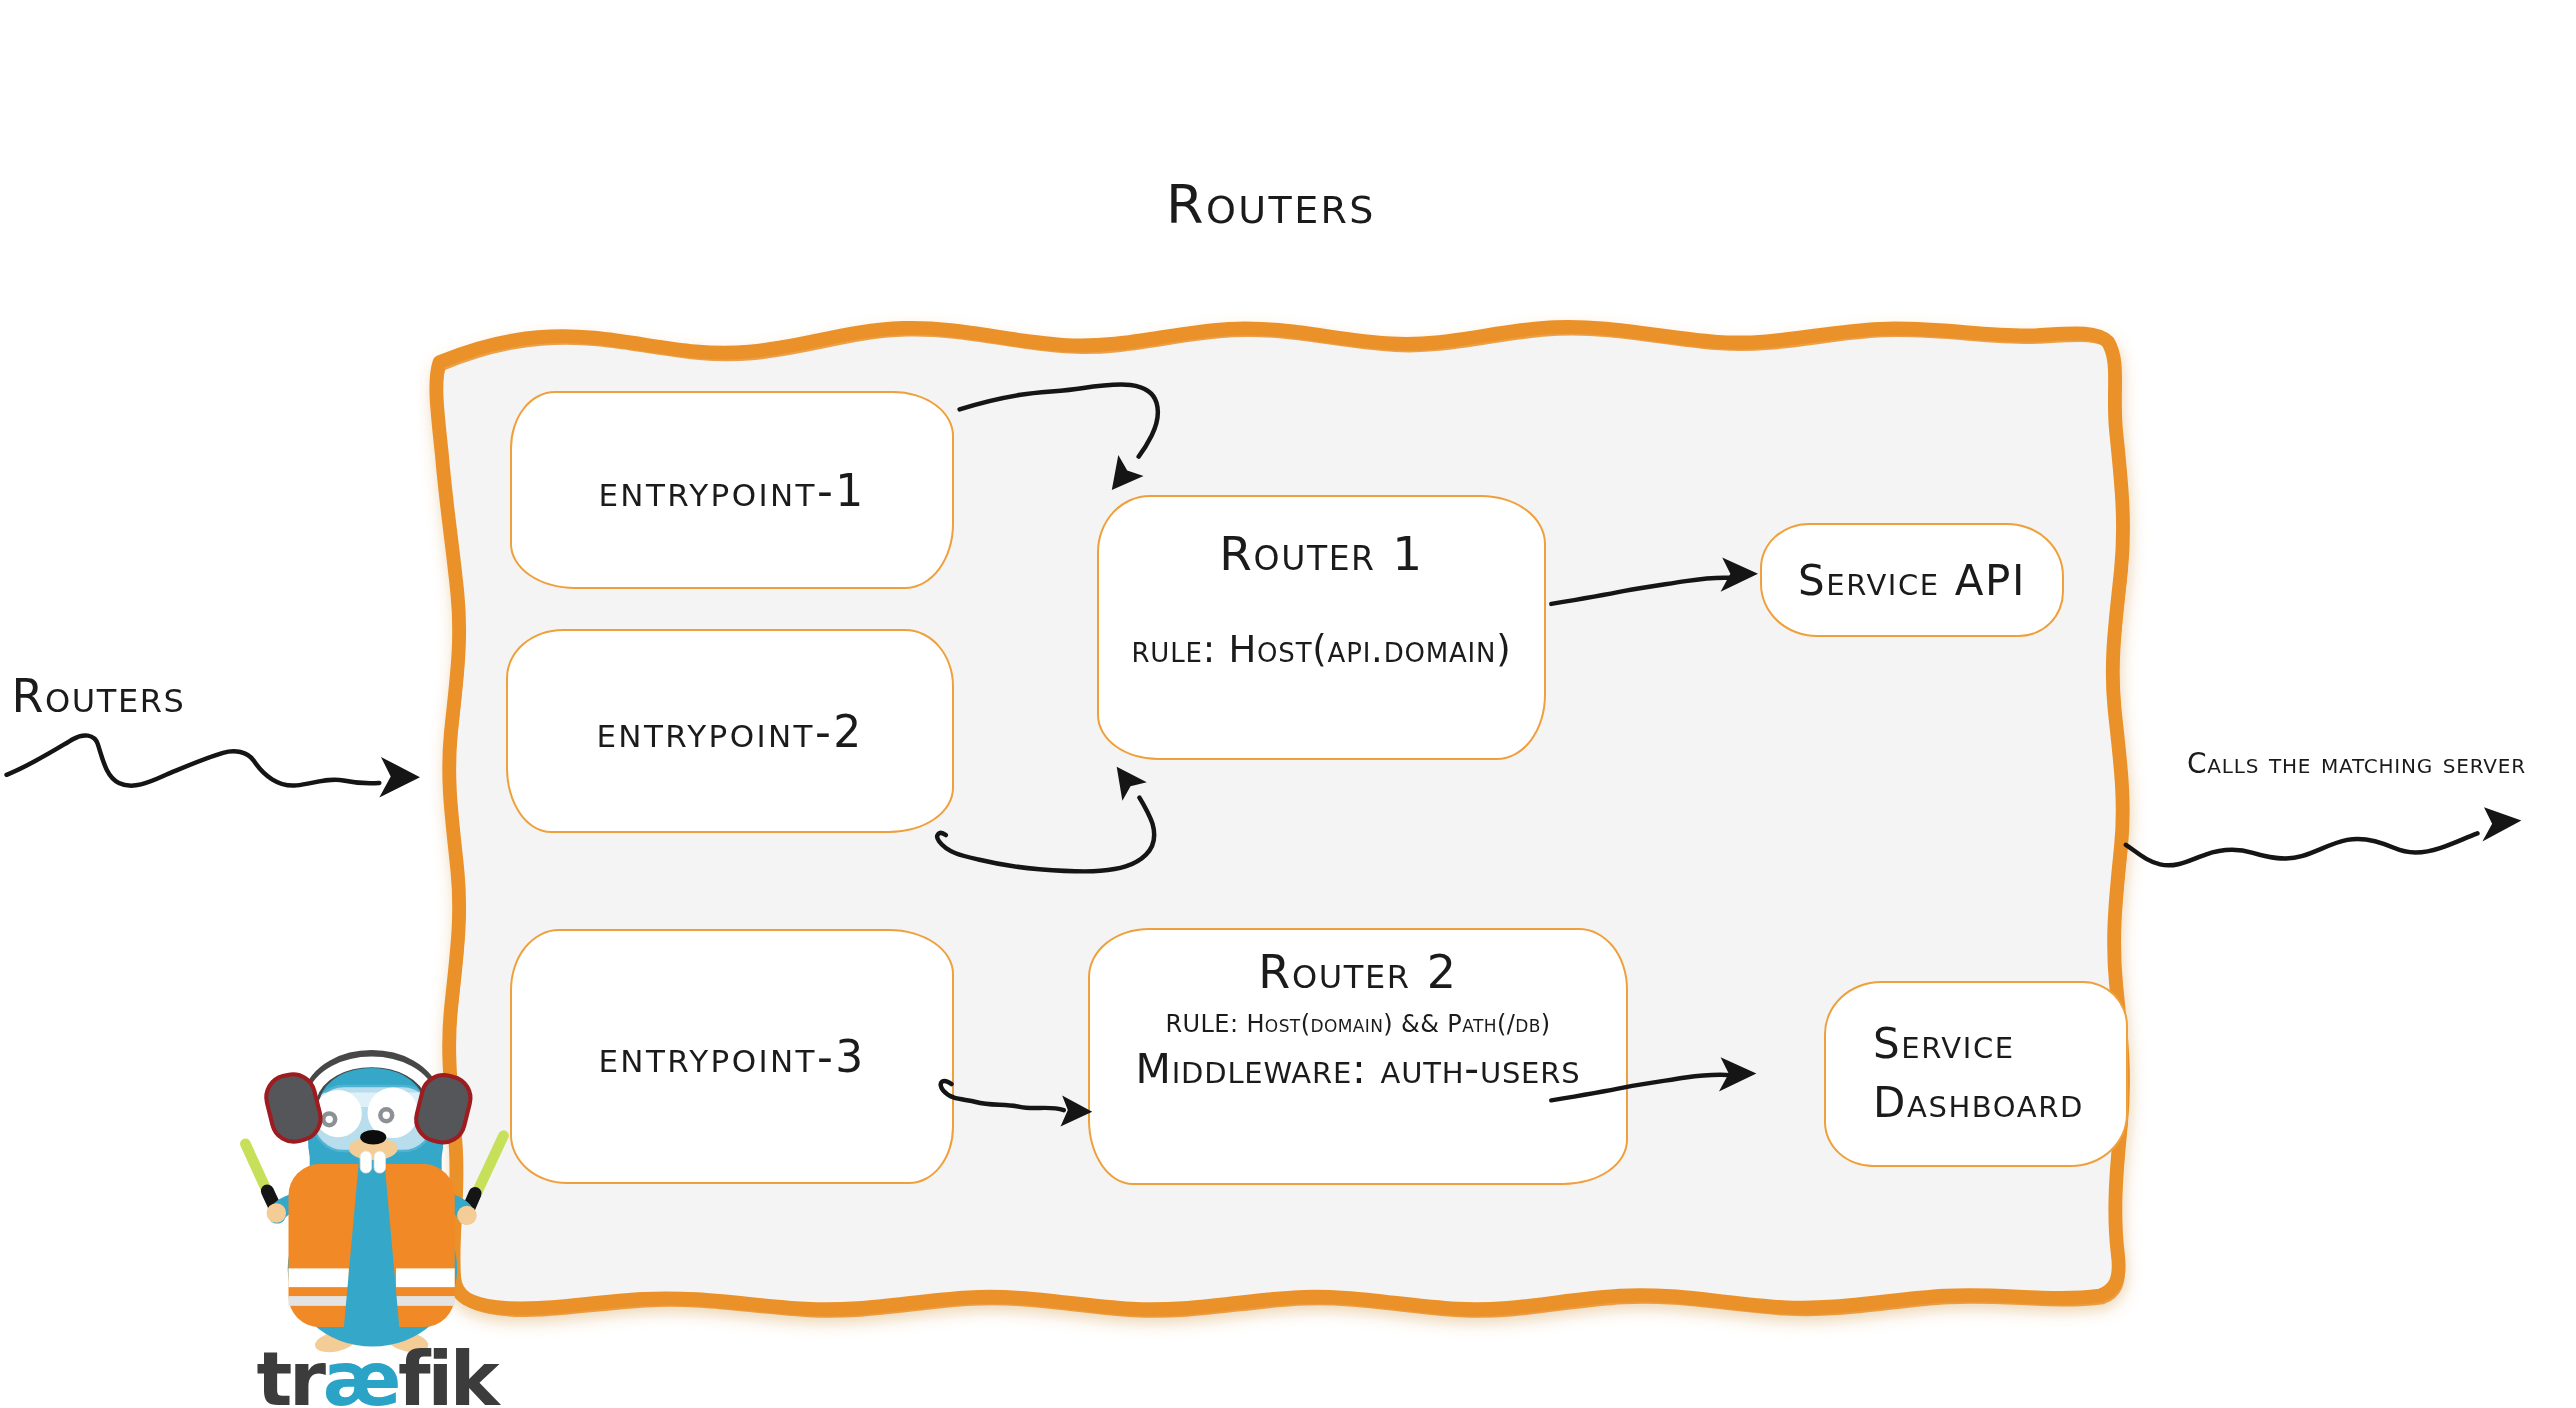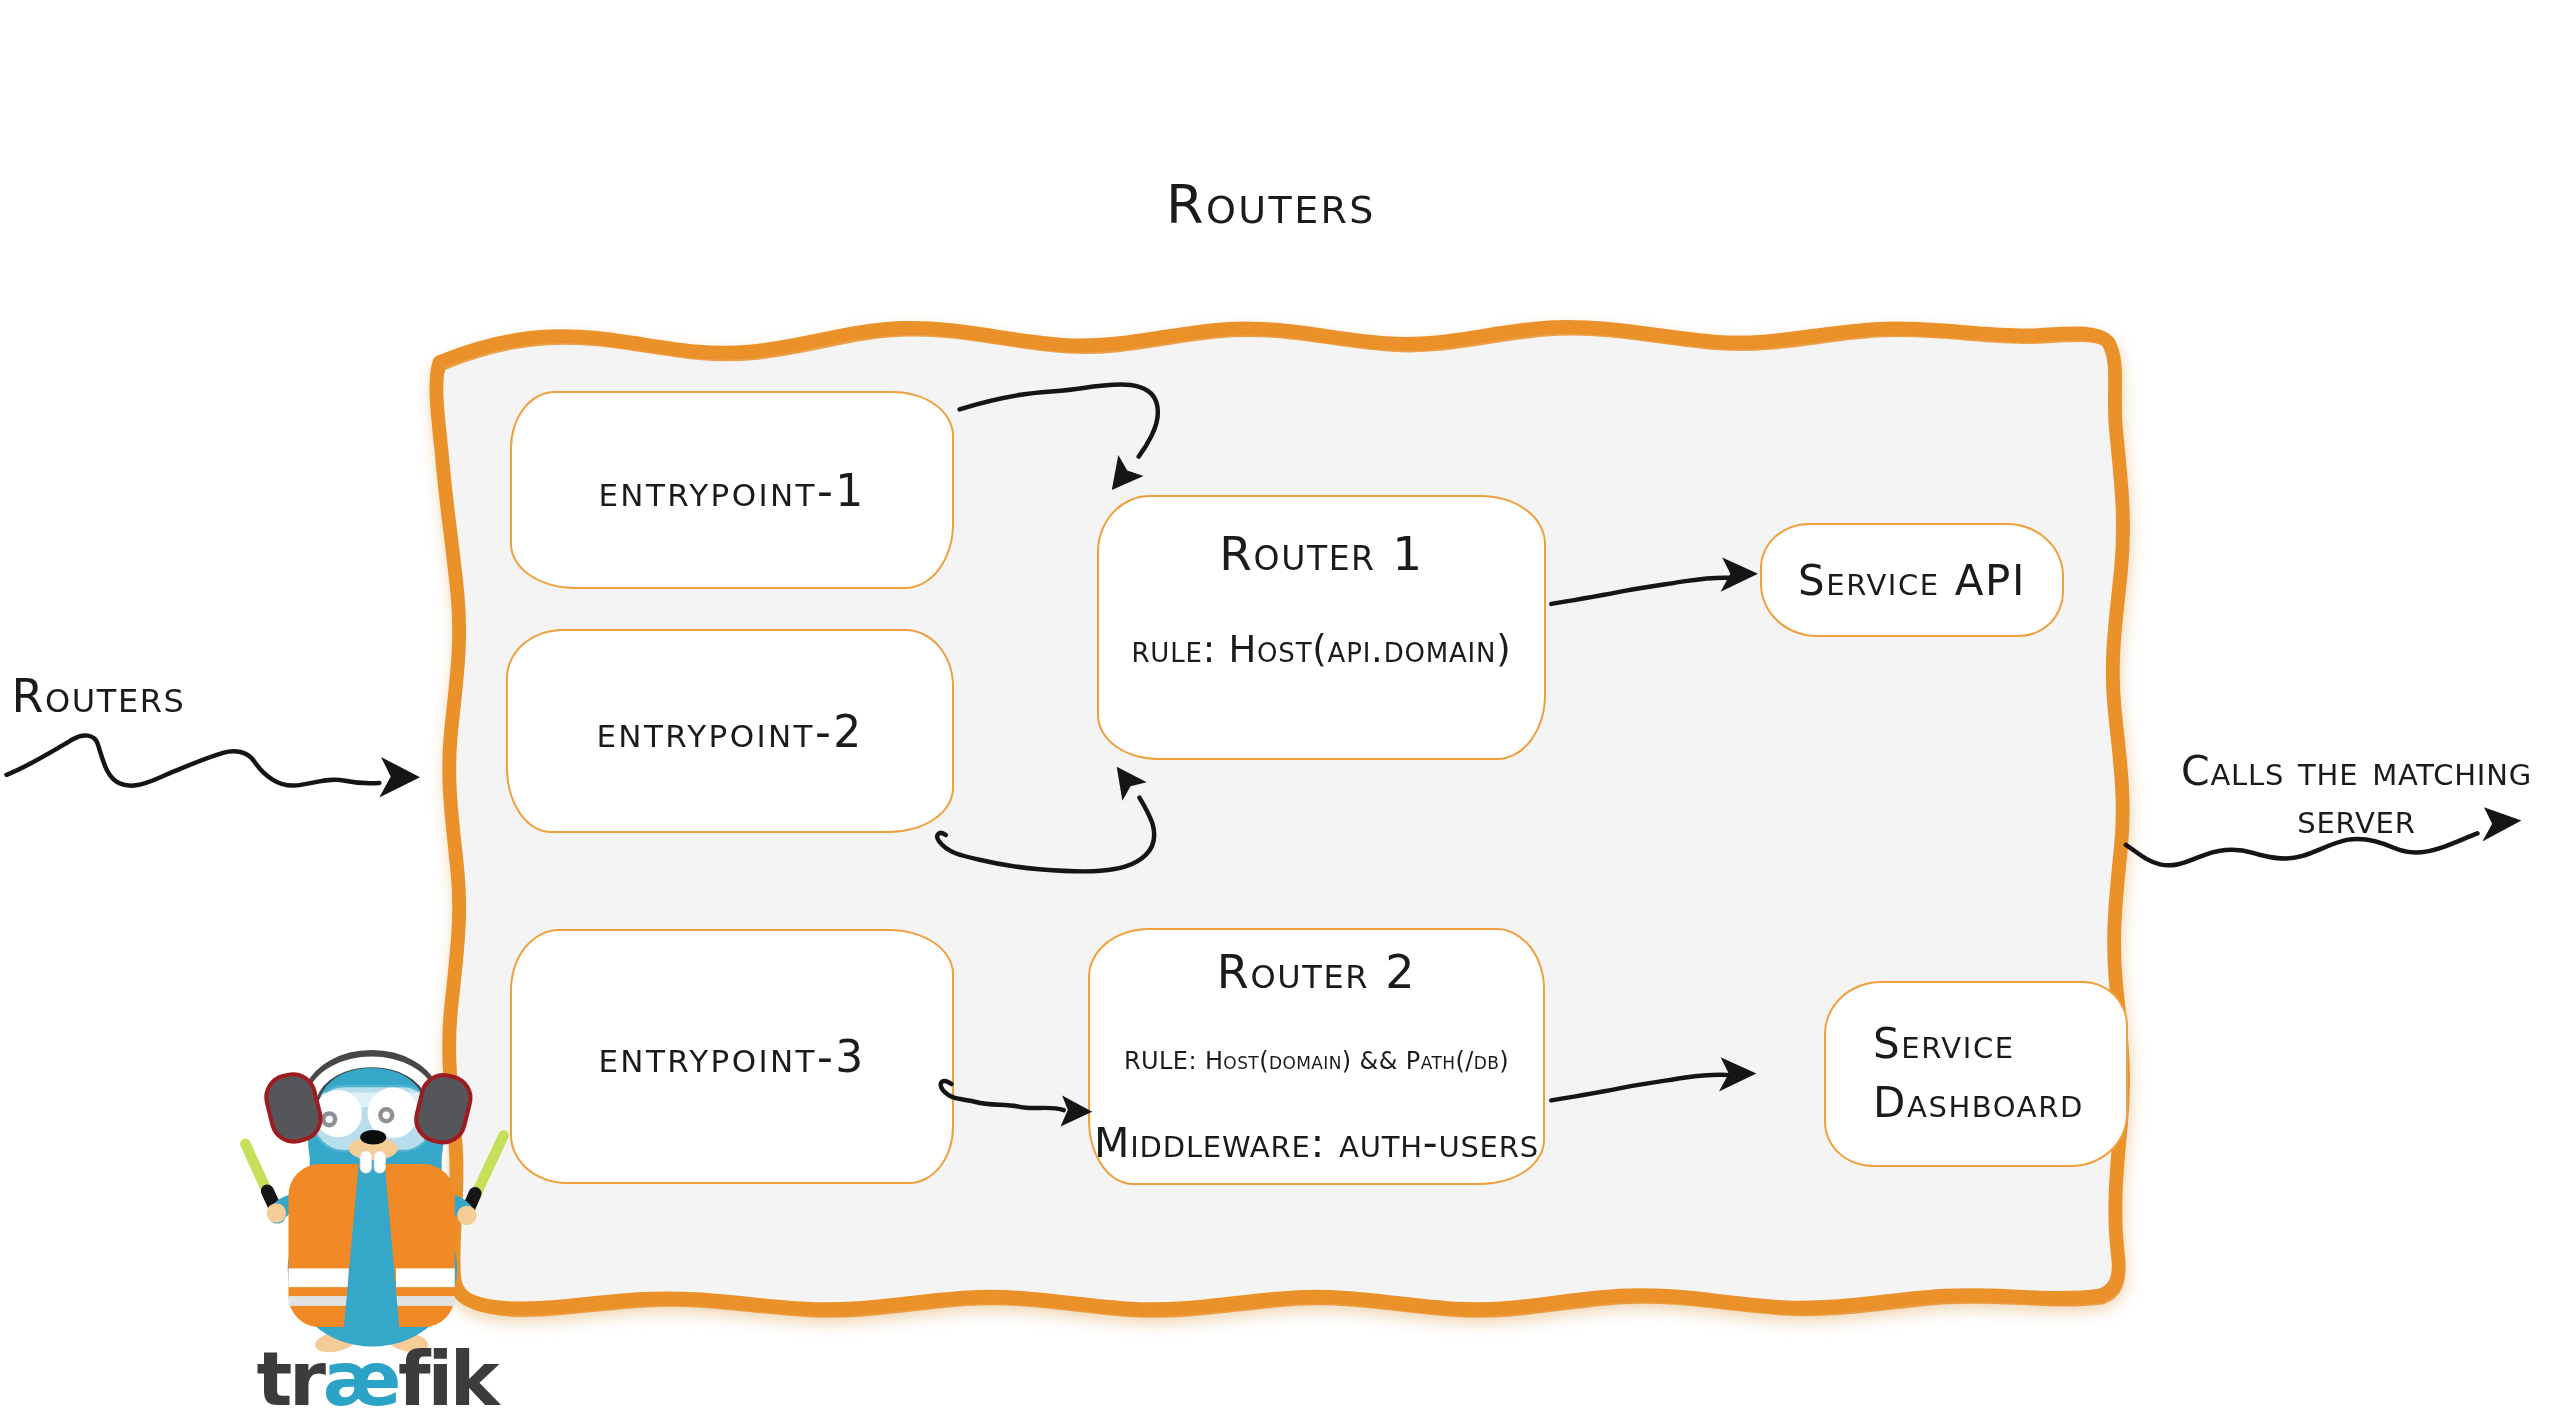--- a/index.html
+++ b/index.html
@@ -9,31 +9,31 @@
   }
   svg{position:absolute;left:0;top:0;}
   .layer{position:absolute;left:0;top:0;width:2576px;height:1408px;pointer-events:none;}
   .hand{font-variant:small-caps;color:#1b1b1b;}
   .title{
     position:absolute;left:1108px;top:173px;width:326px;text-align:center;
     font-size:54px;letter-spacing:2.4px;font-variant:small-caps;
   }
   .freelabel{position:absolute;font-variant:small-caps;letter-spacing:1.6px;}
   .requests{left:11.4px;top:669px;font-size:46px;}
-  .calls{left:2137px;top:747px;width:439px;font-size:41px;text-align:center;letter-spacing:0.8px;}
+  .calls{left:2137px;top:747px;width:439px;font-size:28px;text-align:center;letter-spacing:0.8px;}
   .box{
     position:absolute;box-sizing:border-box;background:#ffffff;border:2.4px solid #efa03c;
     display:flex;align-items:center;justify-content:center;flex-direction:column;
   }
   .entry{font-size:44px;letter-spacing:2.4px;}
   .entry1{left:510px;top:391px;width:444px;height:198px;border-radius:45px 61px 49px 65px / 57px 45px 65px 45px;}
   .entry2{left:506px;top:629px;width:448px;height:204px;border-radius:57px 49px 65px 45px / 49px 57px 45px 65px;}
   .entry3{left:510px;top:929px;width:444px;height:255px;border-radius:49px 65px 45px 57px / 61px 45px 57px 49px;}
   .router1{left:1097px;top:495px;width:449px;height:265px;border-radius:53px 65px 49px 61px / 57px 49px 65px 45px;justify-content:flex-start;}
-  .router2{left:1088px;top:928px;width:457px;height:257px;border-radius:61px 49px 65px 45px / 49px 61px 45px 65px;justify-content:flex-start;gap:37px;}
+  .router2{left:1088px;top:928px;width:540px;height:257px;border-radius:61px 49px 65px 45px / 49px 61px 45px 65px;justify-content:flex-start;}
   .router-title{font-size:47px;letter-spacing:1.6px;margin-top:29px;}
   .router1 .router-rule{font-size:37px;letter-spacing:0.8px;margin-top:47px;}
   .router2 .router-title{margin-top:14.7px;font-size:46px;}
   .router2 .router-rule{font-size:24px;letter-spacing:0.4px;margin-top:11.4px;}
   .router2 .router-mw{font-size:41px;letter-spacing:0.8px;margin-top:6.5px;}
   .service{font-size:42px;letter-spacing:1.6px;}
   .service-api{left:1760px;top:523px;width:304px;height:114px;border-radius:49px 57px 45px 57px / 45px 53px 45px 53px;}
   .service-dash{left:1824px;top:981px;width:304px;height:186px;border-radius:57px 45px 57px 49px / 53px 45px 53px 45px;
     align-items:flex-start;padding-left:47px;justify-content:center;line-height:1.4;}
   .wordmark{

